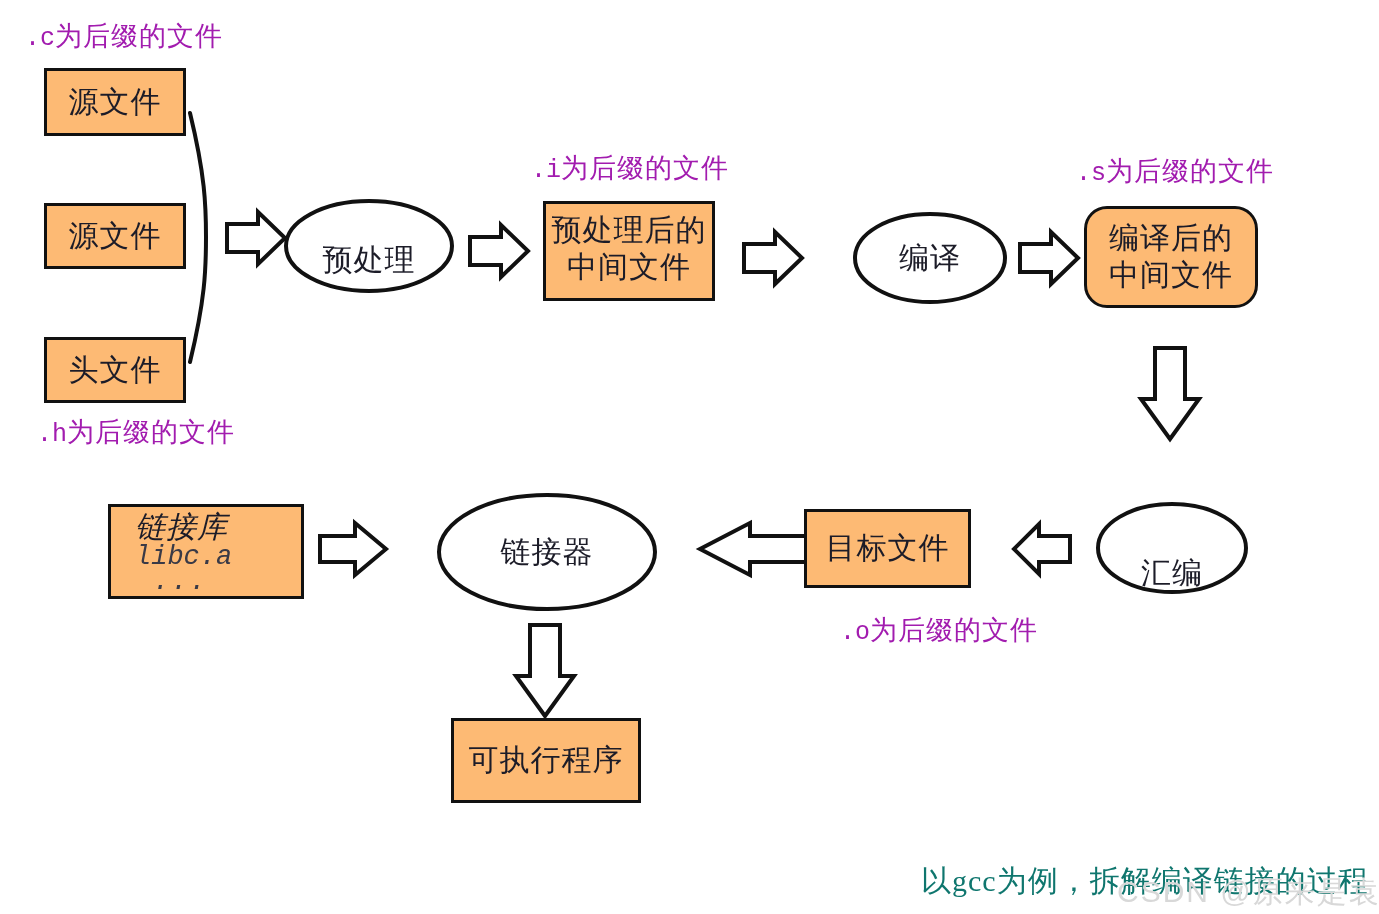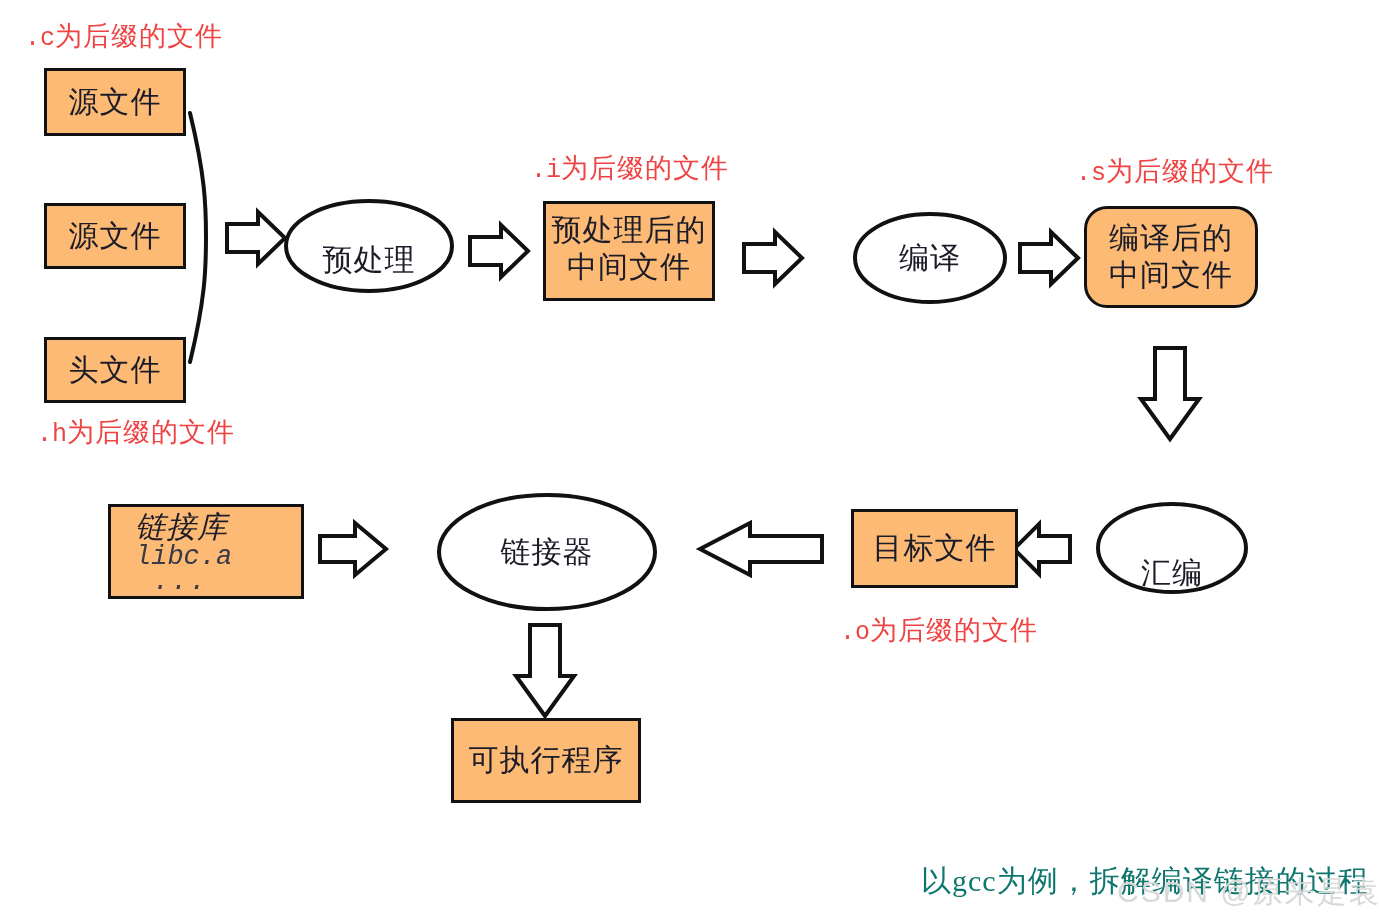--- a/index.html
+++ b/index.html
@@ -65,21 +65,21 @@
   .dots {
     font-family: "Liberation Mono", "DejaVu Sans Mono", monospace;
     font-size: 27px;
     letter-spacing: 2px;
     color: #3a3a46;
     padding-left: 18px;
     line-height: 0.75;
   }
   .label-green {
     position: absolute;
-    color: #ef4444;
+    color: #a21caf;
     font-family: "Liberation Mono", "DejaVu Sans Mono", monospace;
     font-size: 25px;
     white-space: nowrap;
     letter-spacing: 0px;
   }
   .label-green .cjk {
     font-family: "Liberation Serif", "DejaVu Serif", serif;
     font-size: 27px;
     letter-spacing: 1px;
   }
@@ -160,21 +160,21 @@
 
   <div class="node box-node" style="left:1084px; top:206px; width:174px; height:102px;border-radius:23px;">
     <span>编译后的</span>
     <span class="line2">中间文件</span>
   </div>
 
   <div class="node ellipse-node" style="left:1098px; top:504px; width:148px; height:88px;justify-content:flex-end;">
     <span>汇编</span>
   </div>
 
-  <div class="node box-node" style="left:851px; top:509px; width:167px; height:79px;">
+  <div class="node box-node" style="left:804px; top:509px; width:167px; height:79px;">
     <span>目标文件</span>
   </div>
 
   <div class="node ellipse-node" style="left:439px; top:495px; width:216px; height:114px;">
     <span>链接器</span>
   </div>
 
   <div class="node box-node lib-node" style="left:108px; top:504px; width:196px; height:95px;">
     <span>链接库</span>
     <span class="mono">libc.a</span>

